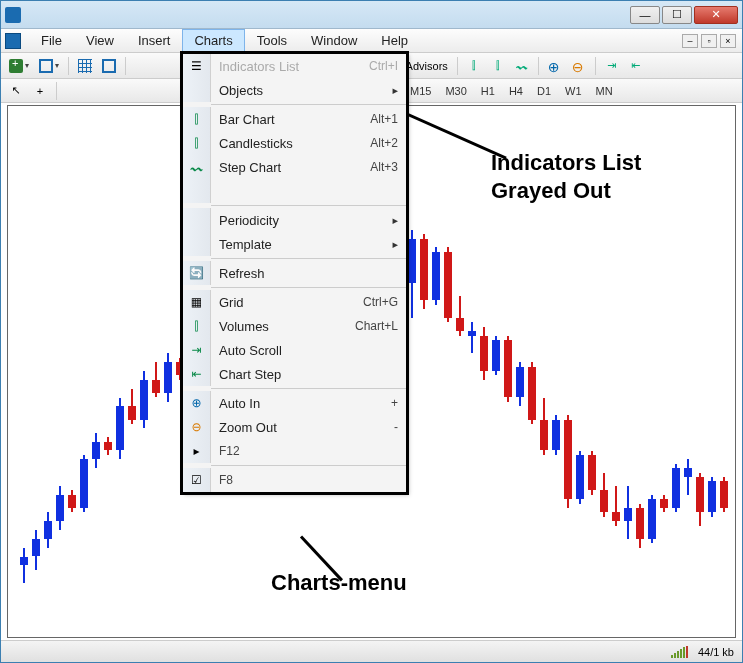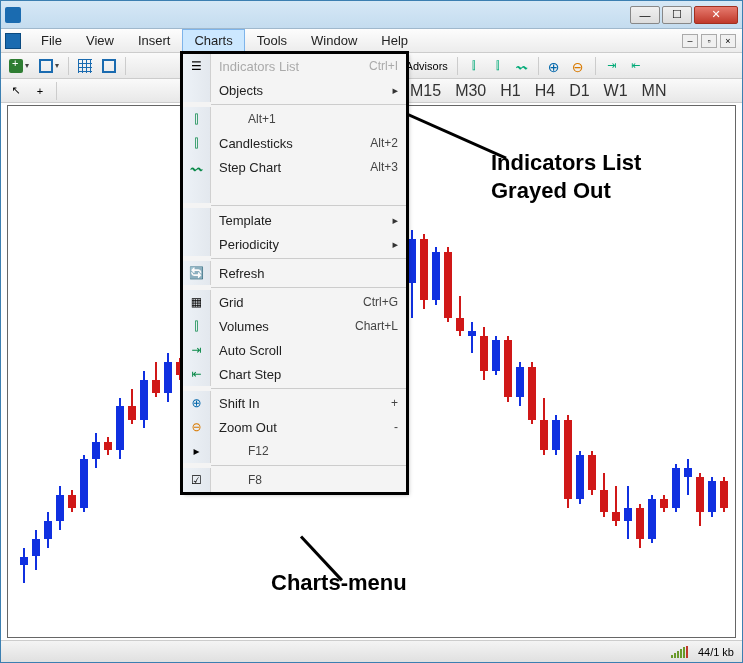--- a/index.html
+++ b/index.html
@@ -114,21 +114,21 @@
       background: linear-gradient(to bottom, #fafafa, #e8e8e8);
       border-bottom: 1px solid #ccc;
       display: flex;
       align-items: center;
       padding: 0 4px;
       gap: 2px;
     }
     .tf-btn {
       min-width: 26px;
       padding: 2px 5px;
-      font-size: 16px;
+      font-size: 11px;
       color: #333;
       border: 1px solid transparent;
     }
     .chart-area {
       position: absolute;
       top: 102px;
       left: 0;
       right: 0;
       bottom: 22px;
       background: #fff;
@@ -198,21 +198,21 @@
       height: 24px;
       display: flex;
       align-items: center;
       justify-content: center;
       background: linear-gradient(to right, #edf2f7, #e3e8ee);
       border-right: 1px solid #d0d0d0;
       margin-right: 8px;
       font-size: 12px;
     }
     .dd-label { flex: 1; font-size: 13px; color: #222; }
-    .dd-shortcut { font-size: 12px; color: #444; margin-left: 29px; }
+    .dd-shortcut { font-size: 12px; color: #444; }
     .dd-row.disabled .dd-label,
     .dd-row.disabled .dd-shortcut { color: #aaa; }
     .dd-sep {
       height: 1px;
       background: #ccc;
       margin: 2px 0 2px 28px;
     }
     .dd-sub::after {
       content: "▸";
       margin-left: 6px;
@@ -528,47 +528,48 @@
         <div class="dd-shortcut">Ctrl+I</div>
       </div>
       <div class="dd-row dd-sub">
         <div class="dd-icon"></div>
         <div class="dd-label">Objects</div>
         <div class="dd-shortcut"></div>
       </div>
       <div class="dd-sep"></div>
       <div class="dd-row">
         <div class="dd-icon" style="color: rgb(10, 138, 74);">⫿</div>
+        <div class="dd-label">Bar Chart</div>
         <div class="dd-shortcut">Alt+1</div>
       </div>
       <div class="dd-row">
         <div class="dd-icon" style="color: rgb(10, 138, 74);">⫿</div>
         <div class="dd-label">Candlesticks</div>
         <div class="dd-shortcut">Alt+2</div>
       </div>
       <div class="dd-row">
         <div class="dd-icon" style="color: rgb(10, 138, 74);">〰</div>
         <div class="dd-label">Step Chart</div>
         <div class="dd-shortcut">Alt+3</div>
       </div>
       <div class="dd-row">
         <div class="dd-icon"></div>
         <div class="dd-shortcut"></div>
       </div>
       <div class="dd-sep"></div>
+      <div class="dd-row dd-sub">
+        <div class="dd-icon"></div>
+        <div class="dd-label">Periodicity</div>
+        <div class="dd-shortcut"></div>
+      </div>
       <div class="dd-row dd-sub">
         <div class="dd-icon"></div>
         <div class="dd-label">Template</div>
         <div class="dd-shortcut"></div>
       </div>
-      <div class="dd-row dd-sub">
-        <div class="dd-icon"></div>
-        <div class="dd-label">Periodicity</div>
-        <div class="dd-shortcut"></div>
-      </div>
       <div class="dd-sep"></div>
       <div class="dd-row">
         <div class="dd-icon" style="color: rgb(26, 107, 176);">🔄</div>
         <div class="dd-label">Refresh</div>
         <div class="dd-shortcut"></div>
       </div>
       <div class="dd-sep"></div>
       <div class="dd-row">
         <div class="dd-icon">▦</div>
         <div class="dd-label">Grid</div>
@@ -585,21 +586,21 @@
         <div class="dd-shortcut"></div>
       </div>
       <div class="dd-row">
         <div class="dd-icon" style="color: rgb(10, 138, 74);">⇤</div>
         <div class="dd-label">Chart Step</div>
         <div class="dd-shortcut"></div>
       </div>
       <div class="dd-sep"></div>
       <div class="dd-row">
         <div class="dd-icon" style="color: rgb(0, 102, 170);">⊕</div>
-        <div class="dd-label">Shift In</div>
+        <div class="dd-label">Auto In</div>
         <div class="dd-shortcut">+</div>
       </div>
       <div class="dd-row">
         <div class="dd-icon" style="color: rgb(217, 122, 0);">⊖</div>
         <div class="dd-label">Zoom Out</div>
         <div class="dd-shortcut">-</div>
       </div>
       <div class="dd-row">
         <div class="dd-icon">▸</div>
         <div class="dd-shortcut">F12</div>

